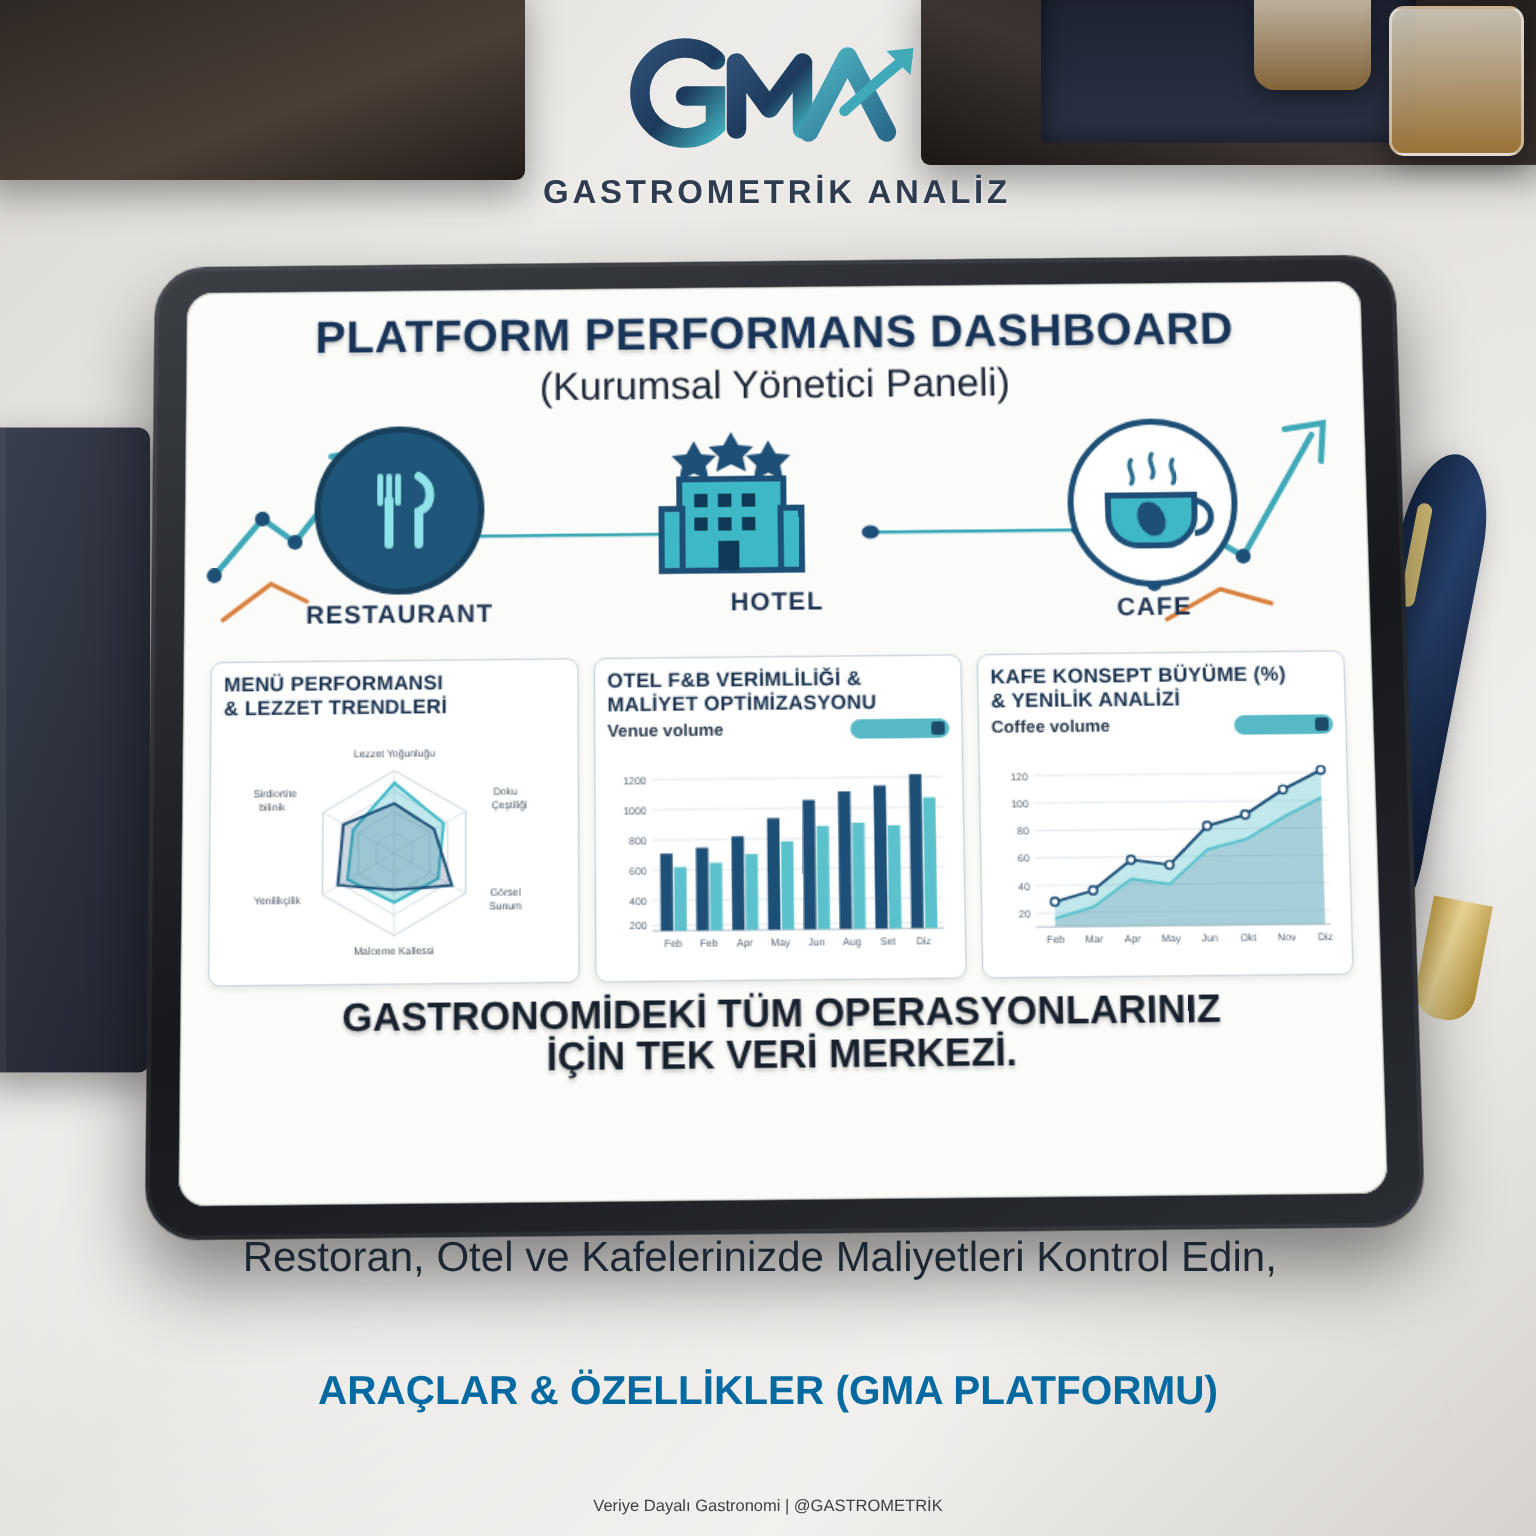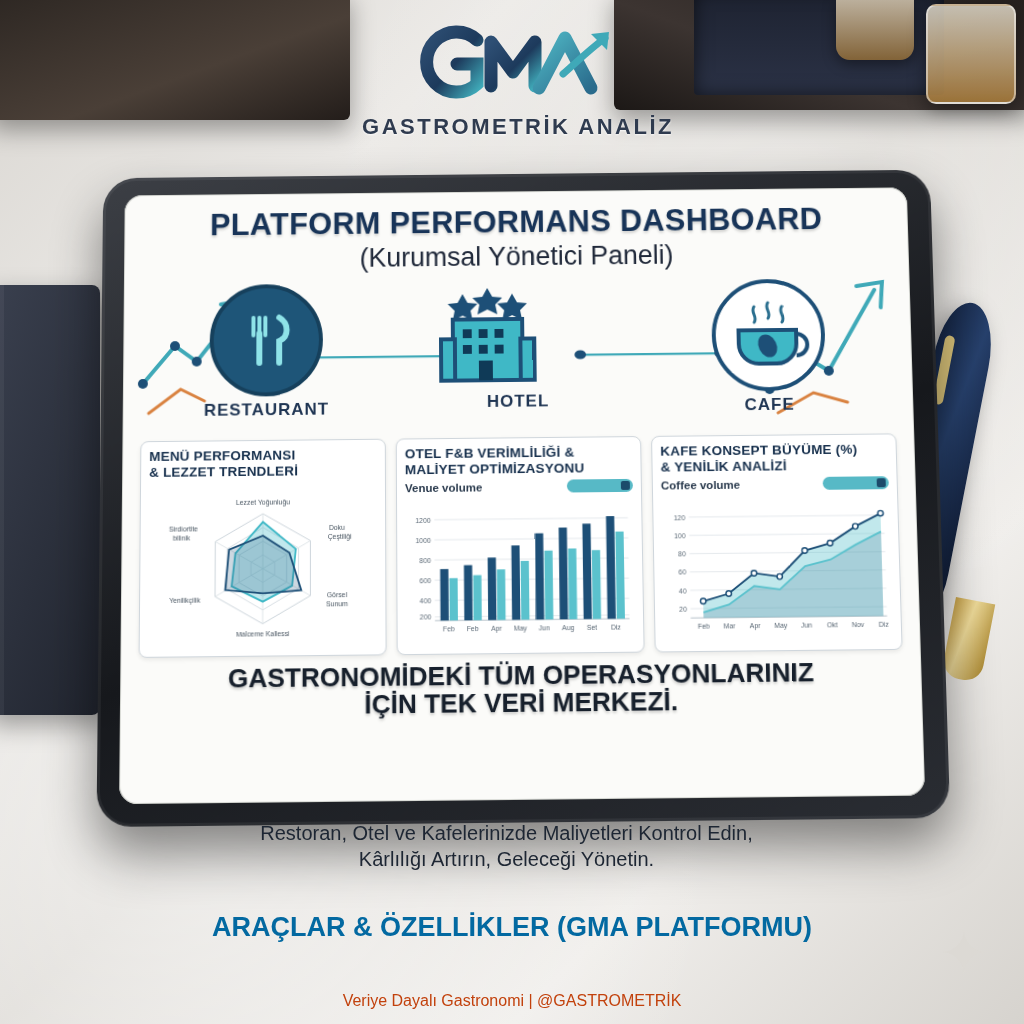--- a/index.html
+++ b/index.html
@@ -121,30 +121,30 @@
   .pill:after{content:"";position:absolute;right:3px;top:2px;width:9px;height:9px;background:#1c4b6b;border-radius:2px;}
 
   .tagline{
     text-align:center;color:#17202c;font-weight:bold;font-size:26px;line-height:1.05;margin-top:8px;
     text-shadow:0 2px 3px rgba(0,0,0,.2);
   }
 
   
   .below1{
     position:absolute;left:60px;right:71px;top:820px;text-align:center;
-    font-size:20px;color:#1d2633;line-height:1.3;
+    font-size:28px;color:#1d2633;line-height:1.3;
   }
   .below2{
     position:absolute;left:60px;right:60px;top:912px;text-align:center;
     font-size:27px;font-weight:bold;color:#0369a1;
   }
   .below2 .lite{font-weight:bold;}
   .footer{
     position:absolute;left:0;right:0;bottom:14px;text-align:center;
-    font-size:16px;color:#c2410c;
+    font-size:11px;color:#404040;
   }
   svg{display:block;}
 </style>
 </head>
 <body>
 
 <div class="desk"></div>
 <div class="prop wood-top-left"></div>
 <div class="prop wood-top-right"></div>
 <div class="prop tray"></div>
@@ -414,20 +414,19 @@
 
     <div class="tagline">
       <span>GASTRONOMİDEKİ TÜM OPERASYONLARINIZ</span><br>
       <span>İÇİN TEK VERİ MERKEZİ.</span>
     </div>
   </div>
 </div>
 
 <div class="below1">
   <span>Restoran, Otel ve Kafelerinizde Maliyetleri Kontrol Edin,</span><br>
-  <span>Kârlılığı Artırın, Geleceği Yönetin.</span>
 </div>
 
 <div class="below2">
   <span class="lite">ARAÇLAR &amp; ÖZELLİKLER</span><span> (GMA PLATFORMU)</span>
 </div>
 
 <div class="footer">Veriye Dayalı Gastronomi | @GASTROMETRİK</div>
 
 </body></html>

